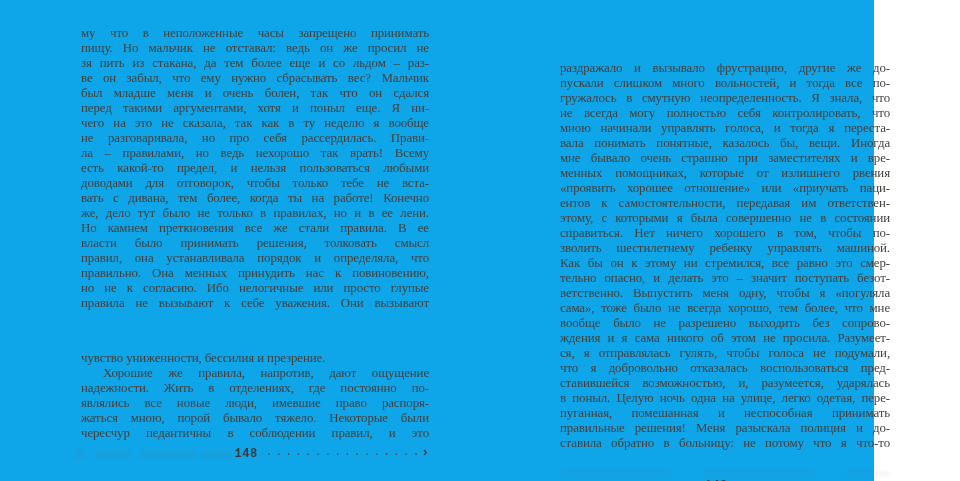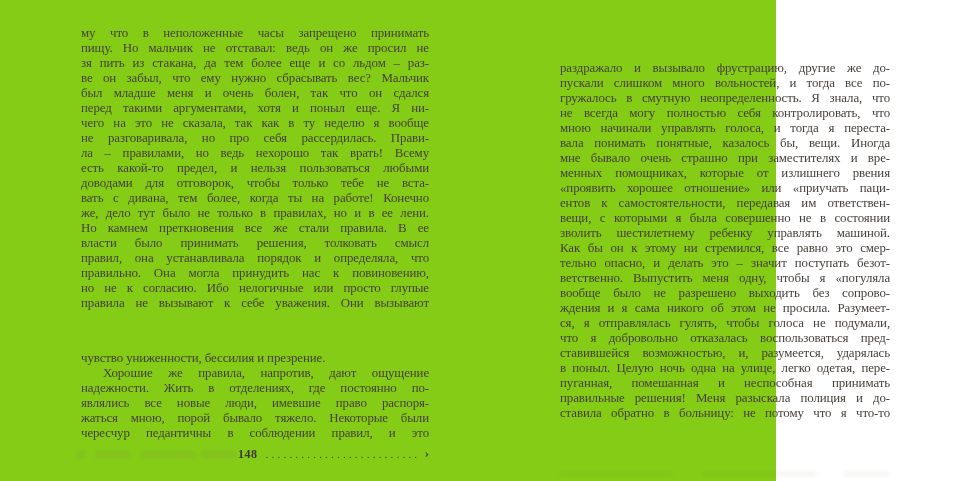--- a/index.html
+++ b/index.html
@@ -1,40 +1,40 @@
 <!DOCTYPE html>
 <html lang="ru"><head>
 <meta charset="utf-8">
 <style>
   html,body{margin:0;padding:0;}
   body{
     width:960px;height:481px;overflow:hidden;
     background:#ffffff;
     font-family:"Liberation Serif","DejaVu Serif",serif;
   }
-  .spread{position:relative;width:776px;height:481px;background:#84cc16;}
+  .spread{position:relative;width:856px;height:481px;background:#0ea5e9;padding-left:18px;}
   .page{position:absolute;top:0;height:481px;}
   .page.left{left:81px;width:348px;}
   .page.right{left:560px;width:330px;margin-top:32px;}
   .body-text{position:absolute;left:0;right:0;top:26px;}
   .page.right .body-text{top:29px;}
   .para{margin:0;}
   .line{
     font-size:12.9px;line-height:15px;height:15px;overflow:hidden;
     color:#463f39;
     text-align:justify;text-align-last:justify;
     letter-spacing:-0.1px;
     -webkit-font-smoothing:antialiased;
   }
   .line.flush{text-align-last:left;margin-top:40px;}
   .para.indent .line:first-child{text-indent:22px;}
   .page-footer{
     position:absolute;left:0;right:0;top:446px;
-    display:flex;align-items:flex-end;
-    font-family:Liberation Serif, serif;
+    display:flex;align-items:center;
+    font-family:Liberation Mono, monospace;
   }
   .f-spacer{flex:1 1 0;}
   .page-number{
     font-weight:700;font-size:12px;color:#3c3a39;letter-spacing:0.5px;
     flex:0 0 auto;
   }
   .footer-leader{
     flex:1 1 0;overflow:hidden;white-space:nowrap;
     font-size:11px;color:#474645;letter-spacing:3.2px;
     margin-left:8px;margin-right:2px;
@@ -68,21 +68,21 @@
           <div class="line">чего на это не сказала, так как в ту неделю я вообще</div>
           <div class="line">не разговаривала, но про себя рассердилась. Прави-</div>
           <div class="line">ла – правилами, но ведь нехорошо так врать! Всему</div>
           <div class="line">есть какой-то предел, и нельзя пользоваться любыми</div>
           <div class="line">доводами для отговорок, чтобы только тебе не вста-</div>
           <div class="line">вать с дивана, тем более, когда ты на работе! Конечно</div>
           <div class="line">же, дело тут было не только в правилах, но и в ее лени.</div>
           <div class="line">Но камнем преткновения все же стали правила. В ее</div>
           <div class="line">власти было принимать решения, толковать смысл</div>
           <div class="line">правил, она устанавливала порядок и определяла, что</div>
-          <div class="line">правильно. Она могла принудить нас к повиновению,</div>
+          <div class="line">правильно. Она менных принудить нас к повиновению,</div>
           <div class="line">но не к согласию. Ибо нелогичные или просто глупые</div>
           <div class="line">правила не вызывают к себе уважения. Они вызывают</div>
           <div class="line flush">чувство униженности, бессилия и презрение.</div>
         </div>
         <div class="para indent">
           <div class="line">Хорошие же правила, напротив, дают ощущение</div>
           <div class="line">надежности. Жить в отделениях, где постоянно по-</div>
           <div class="line">являлись все новые люди, имевшие право распоря-</div>
           <div class="line">жаться мною, порой бывало тяжело. Некоторые были</div>
           <div class="line">чересчур педантичны в соблюдении правил, и это</div>
@@ -108,25 +108,27 @@
           <div class="line">раздражало и вызывало фрустрацию, другие же до-</div>
           <div class="line">пускали слишком много вольностей, и тогда все по-</div>
           <div class="line">гружалось в смутную неопределенность. Я знала, что</div>
           <div class="line">не всегда могу полностью себя контролировать, что</div>
           <div class="line">мною начинали управлять голоса, и тогда я переста-</div>
           <div class="line">вала понимать понятные, казалось бы, вещи. Иногда</div>
           <div class="line">мне бывало очень страшно при заместителях и вре-</div>
           <div class="line">менных помощниках, которые от излишнего рвения</div>
           <div class="line">«проявить хорошее отношение» или «приучать паци-</div>
           <div class="line">ентов к самостоятельности, передавая им ответствен-</div>
-          <div class="line">вещи, с которыми я была совершенно не в состоянии</div>
+          <div class="line">этому, с которыми я была совершенно не в состоянии</div>
+          <div class="line">справиться. Нет ничего хорошего в том, чтобы по-</div>
           <div class="line">зволить шестилетнему ребенку управлять машиной.</div>
           <div class="line">Как бы он к этому ни стремился, все равно это смер-</div>
           <div class="line">тельно опасно, и делать это – значит поступать безот-</div>
           <div class="line">ветственно. Выпустить меня одну, чтобы я «погуляла</div>
+          <div class="line">сама», тоже было не всегда хорошо, тем более, что мне</div>
           <div class="line">вообще было не разрешено выходить без сопрово-</div>
           <div class="line">ждения и я сама никого об этом не просила. Разумеет-</div>
           <div class="line">ся, я отправлялась гулять, чтобы голоса не подумали,</div>
           <div class="line">что я добровольно отказалась воспользоваться пред-</div>
           <div class="line">ставившейся возможностью, и, разумеется, ударялась</div>
           <div class="line">в поныл. Целую ночь одна на улице, легко одетая, пере-</div>
           <div class="line">пуганная, помешанная и неспособная принимать</div>
           <div class="line">правильные решения! Меня разыскала полиция и до-</div>
           <div class="line">ставила обратно в больницу: не потому что я что-то</div>
         </div>

